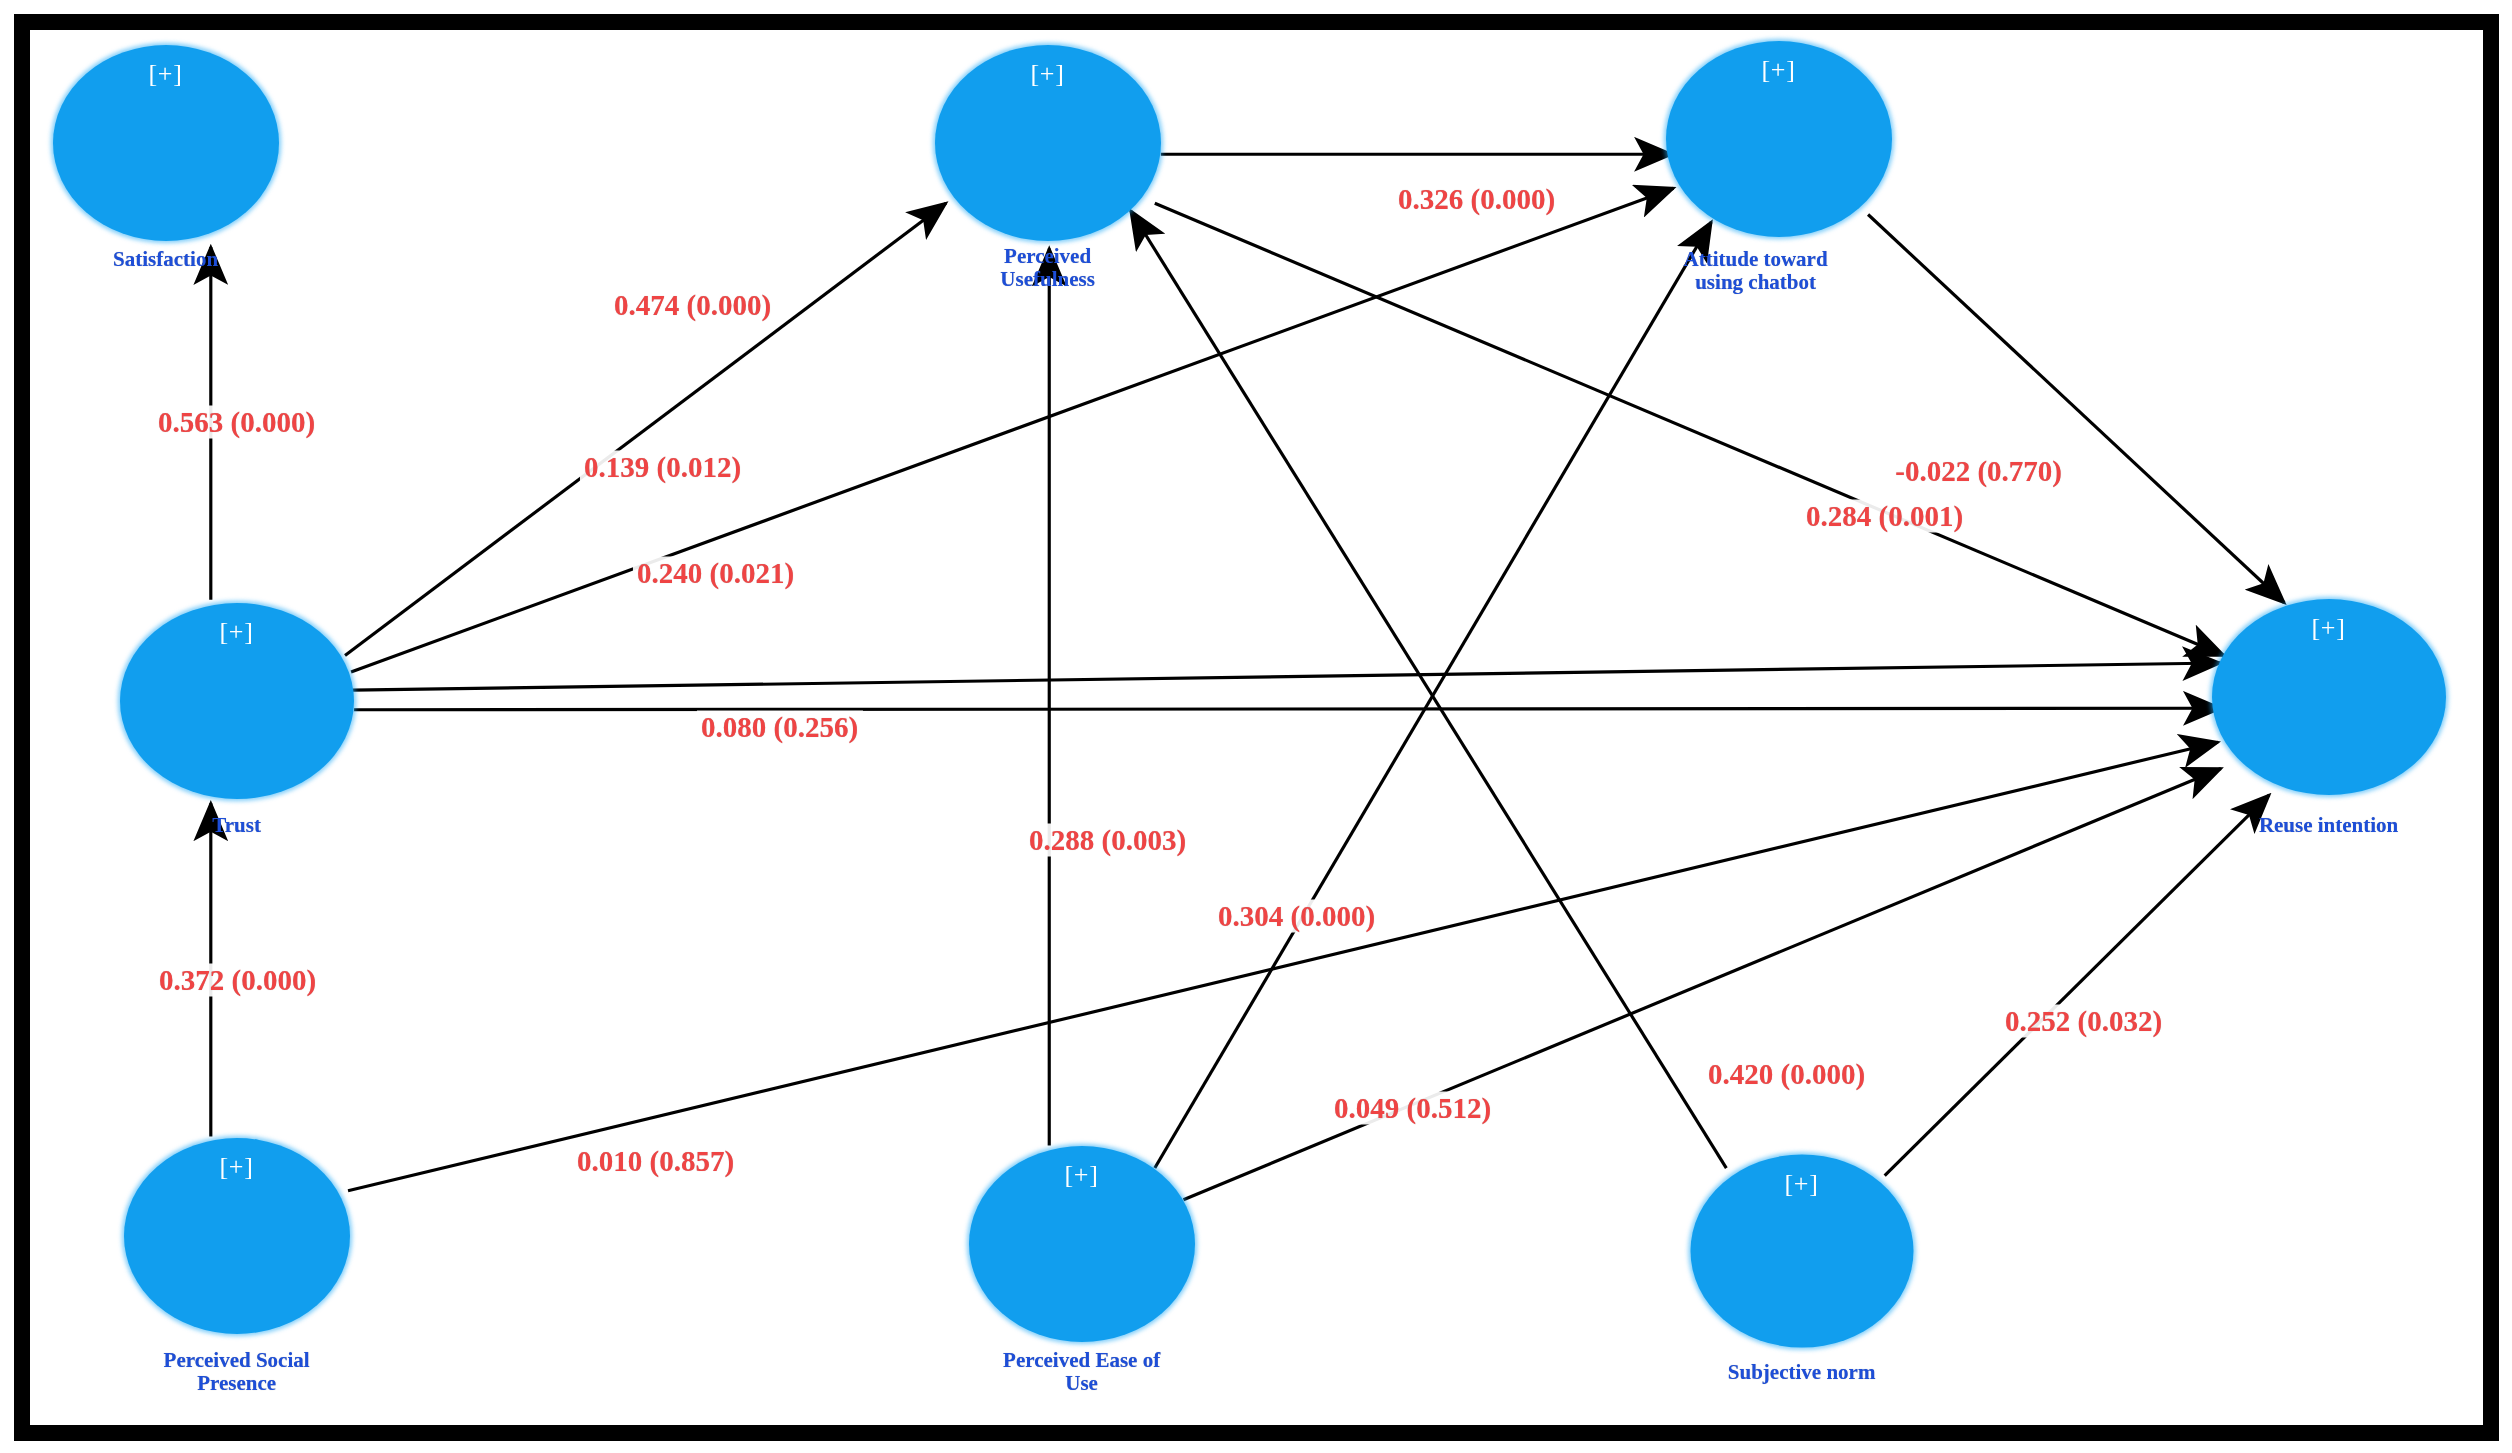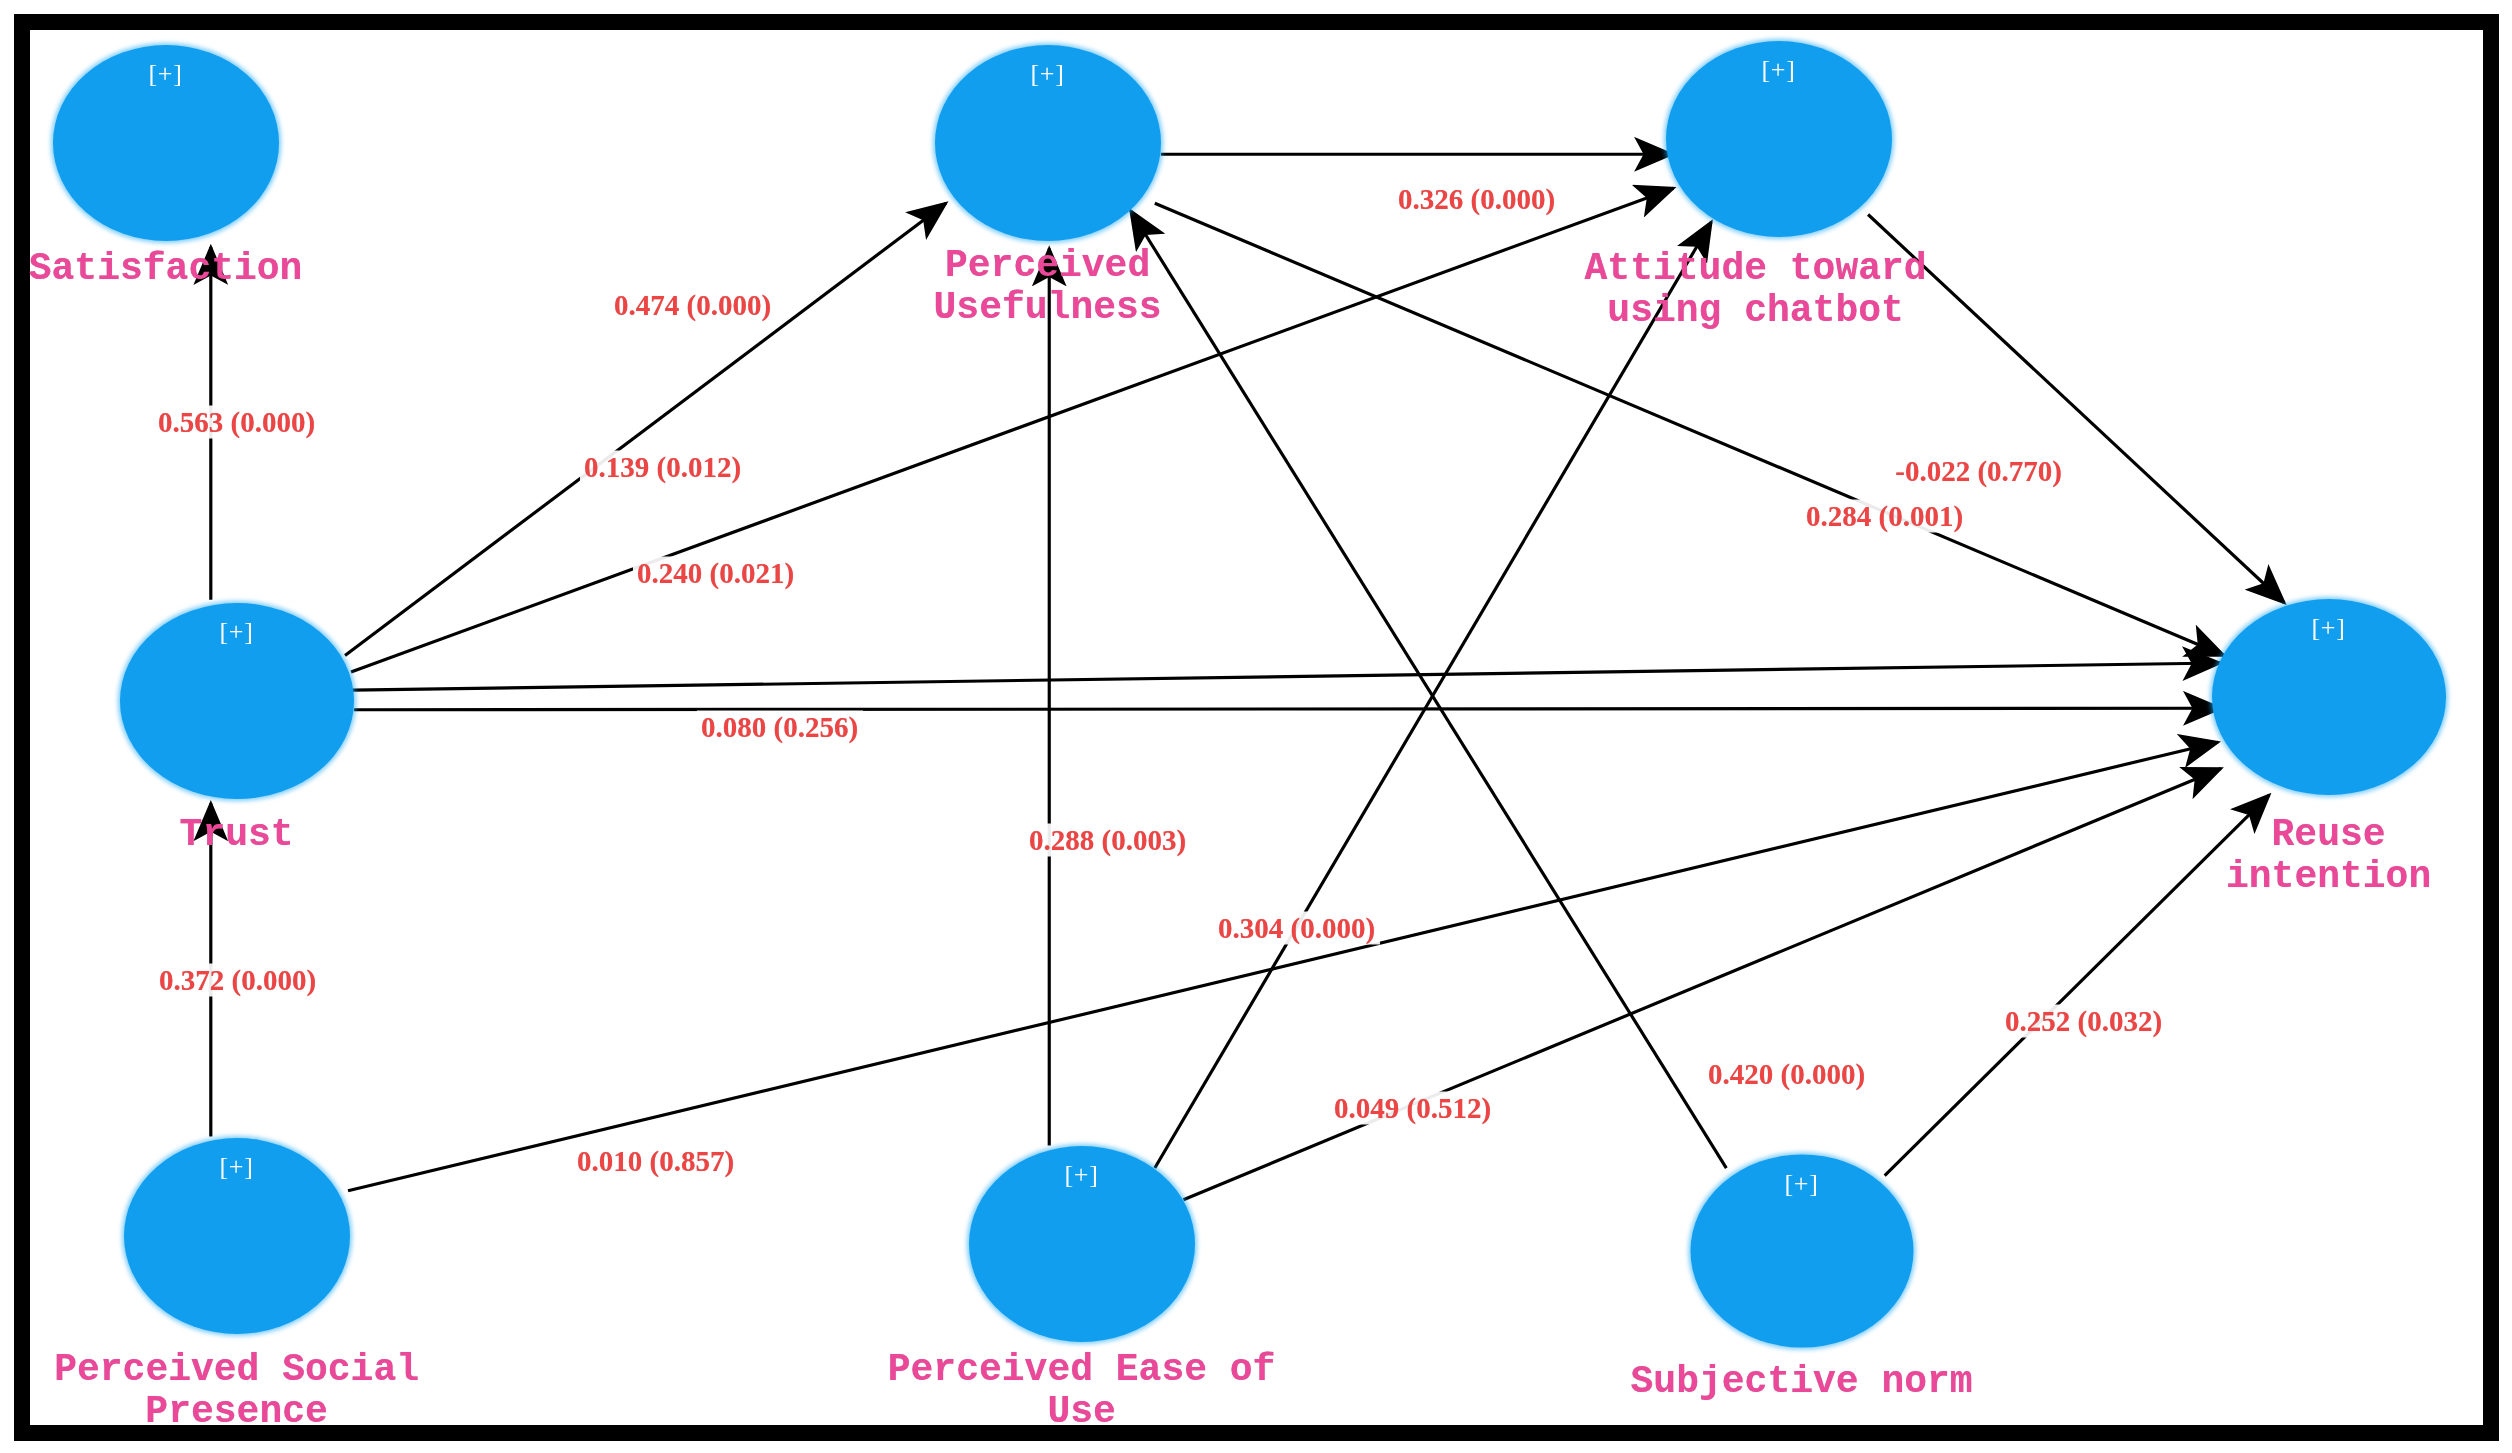--- a/index.html
+++ b/index.html
@@ -59,24 +59,24 @@
     font-size: 26px;
     line-height: 1;
     margin-top: 16.6px;
     letter-spacing: 0.8px;
     user-select: none;
   }
   .node-label {
     position: absolute;
     transform: translate(-50%, 0);
     text-align: center;
-    color: #ec4899;
-    font-family: Liberation Mono, monospace;
+    color: #1d4ed8;
+    font-family: Liberation Serif, serif;
     font-weight: bold;
-    font-size: 38px;
+    font-size: 21px;
     line-height: 1.12;
     white-space: pre-line;
     z-index: 4;
     text-shadow: 0 0 0.8px rgba(0,0,0,0.35);
   }
   .edge-label {
     position: absolute;
     transform: translate(-50%, -50%);
     color: #ef4444;
     font-family: "Liberation Serif", "DejaVu Serif", serif;
@@ -183,21 +183,21 @@
       <div class="edge-label" style="left:177px; top:362px;">0.563 (0.000)</div>
       <div class="edge-label" style="left:178px; top:920px;">0.372 (0.000)</div>
       <div class="edge-label" style="left:633px; top:245px;">0.474 (0.000)</div>
       <div class="edge-label" style="left:603px; top:407px;">0.139 (0.012)</div>
       <div class="edge-label" style="left:656px; top:513px;">0.240 (0.021)</div>
       <div class="edge-label" style="left:720px; top:667px;">0.080 (0.256)</div>
       <div class="edge-label" style="left:1417px; top:139px;">0.326 (0.000)</div>
       <div class="edge-label" style="left:1919px; top:411px;">-0.022 (0.770)</div>
       <div class="edge-label" style="left:1825px; top:456px;">0.284 (0.001)</div>
       <div class="edge-label" style="left:1048px; top:780px;">0.288 (0.003)</div>
-      <div class="edge-label" style="left:1237px; top:856px;margin-top:12px;">0.304 (0.000)</div>
+      <div class="edge-label" style="left:1237px; top:856px;">0.304 (0.000)</div>
       <div class="edge-label" style="left:596px; top:1101px;">0.010 (0.857)</div>
       <div class="edge-label" style="left:1353px; top:1048px;">0.049 (0.512)</div>
       <div class="edge-label" style="left:1727px; top:1014px;">0.420 (0.000)</div>
       <div class="edge-label" style="left:2024px; top:961px;">0.252 (0.032)</div>
 
     </div>
   </div>
 </div>
 
 

